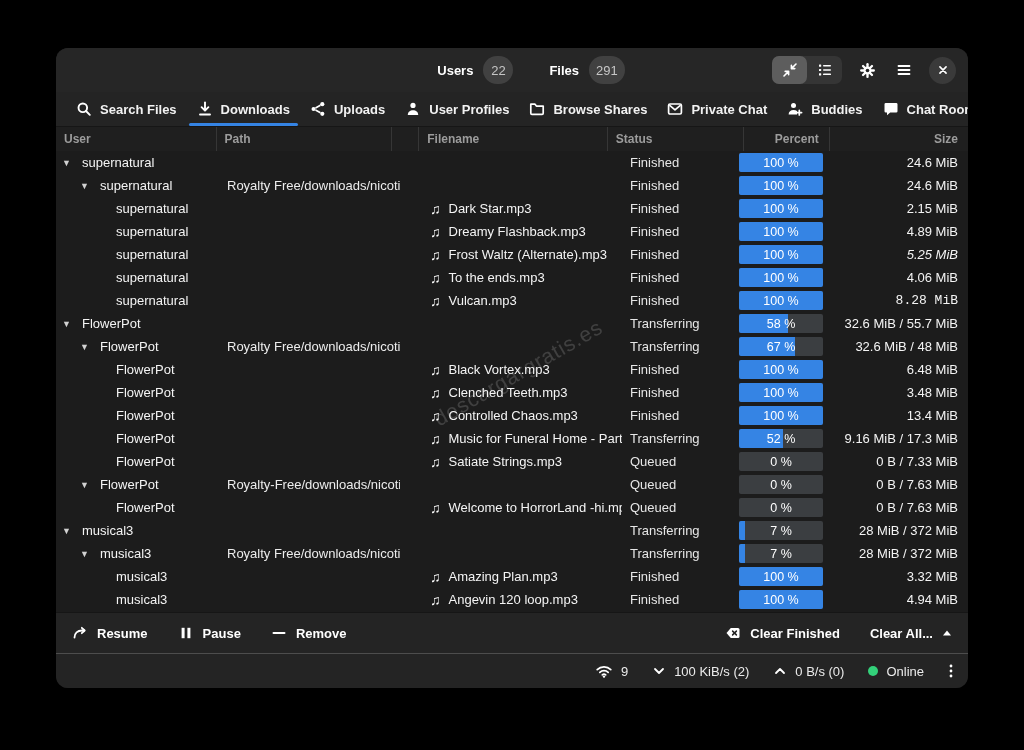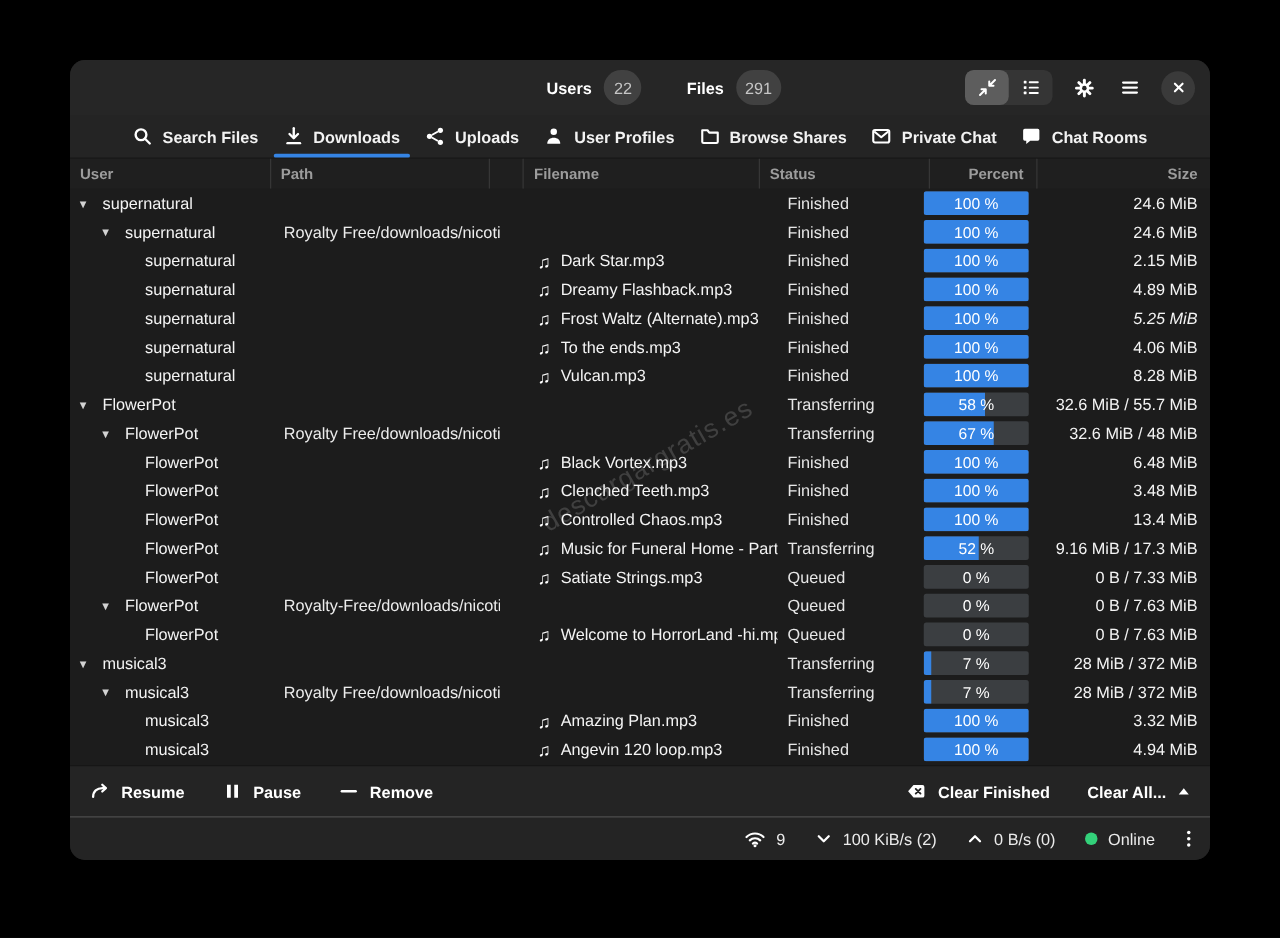--- a/index.html
+++ b/index.html
@@ -15,21 +15,21 @@
   .badge{background:#414141;color:#c6c6c6;min-width:16px;height:28px;border-radius:14px;
     display:inline-flex;align-items:center;justify-content:center;font-size:13px;font-weight:400;padding:0 7px;}
   .hb-right{grid-column:3;justify-self:end;display:flex;align-items:center;gap:13px;padding-right:12px;}
   .toggle-group{display:flex;background:#353535;border-radius:7px;}
   .toggle{width:35px;height:28px;display:flex;align-items:center;justify-content:center;border-radius:7px;}
   .toggle.active{background:#5d5d5d;}
   .iconbtn{display:flex;align-items:center;justify-content:center;width:24px;height:24px;}
   .circle-btn{width:27px;height:27px;border-radius:50%;background:#3a3a3a;display:flex;align-items:center;justify-content:center;}
   .icon{display:inline-flex;align-items:center;justify-content:center;line-height:0;}
   
-  .tabstrip{flex:0 0 34px;background:#242424;display:flex;align-items:stretch;justify-content:center;
+  .tabstrip{flex:0 0 34px;background:#242424;display:flex;align-items:stretch;justify-content:flex-start;
     padding:0 10px;border-bottom:1px solid #161616;}
   .tab{display:flex;align-items:center;gap:8px;padding:0 10px;position:relative;color:#f2f2f2;
     font-size:13px;font-weight:600;white-space:nowrap;}
   .tab.active::after{content:"";position:absolute;left:2px;right:2px;bottom:0;height:3px;
     background:var(--accent,#3584e4);border-radius:2px;}
   .tab .ticon{display:inline-flex;line-height:0;}
   
   .thead{flex:0 0 24px;background:#1f1f1f;display:flex;color:#9c9c9c;font-size:12px;font-weight:600;}
   .hcell{height:100%;display:flex;align-items:center;padding:0 8px;box-sizing:border-box;
     border-left:1px solid #363636;overflow:hidden;white-space:nowrap;}
@@ -190,20 +190,30 @@
             <svg width="16" height="16" viewBox="0 0 16 16">
               <rect x="1.6" y="3" width="12.8" height="10" rx="1.4" fill="none" stroke="#fff" stroke-width="1.7"></rect>
               <path d="M2.4 4.2 8 8.8l5.6-4.6" fill="none" stroke="#fff" stroke-width="1.7" stroke-linejoin="round"></path>
             </svg>
           </span>
           <span>Private Chat</span>
         </div>
         <div class="tab">
           <span class="ticon">
             <svg width="16" height="16" viewBox="0 0 16 16">
+              <circle cx="6.5" cy="4.4" r="2.5" fill="#fff"></circle>
+              <path d="M1.6 13.6c0-3 2.1-4.6 4.9-4.6 1.4 0 2.6.4 3.5 1.1v3.5z" fill="#fff"></path>
+              <path d="M12.3 9.3v4.6M10 11.6h4.6" stroke="#fff" stroke-width="1.7" stroke-linecap="round" fill="none"></path>
+            </svg>
+          </span>
+          <span>Buddies</span>
+        </div>
+        <div class="tab">
+          <span class="ticon">
+            <svg width="16" height="16" viewBox="0 0 16 16">
               <path d="M2.8 2h10.4a1.3 1.3 0 0 1 1.3 1.3v6.9a1.3 1.3 0 0 1-1.3 1.3H7.2L4 14.2v-2.7H2.8a1.3 1.3 0 0 1-1.3-1.3V3.3A1.3 1.3 0 0 1 2.8 2z" fill="#fff"></path>
             </svg>
           </span>
           <span>Chat Rooms</span>
         </div>
       </div>
 
     <div class="thead">
         <div class="hcell" style="width: 164px;">User</div>
         <div class="hcell" style="width: 180px;">Path</div>
@@ -363,21 +373,21 @@
           </div>
           <div class="cell cell-status" style="width: 115px;">
             <span>Finished</span>
           </div>
           <div class="cell" style="width: 88px;">
             <div class="pbar">
               <div class="pfill" style="width: 100%;"></div>
               <span class="ptext">100 %</span>
             </div>
           </div>
-          <div class="cell right" style="width: 143px;">
+          <div class="cell right" style="width: 143px; font-family: Liberation Mono, monospace;">
             <span>8.28 MiB</span>
           </div>
         </div>
         <div class="trow">
           <div class="cell" style="width: 164px;">
             <span class="expander" style="margin-left: 6px;">▼</span>
             <span style="margin-left: 8px;">FlowerPot</span>
           </div>
           <div class="cell cell-path" style="width: 180px;"></div>
           <div class="cell" style="width: 28px;"></div>

